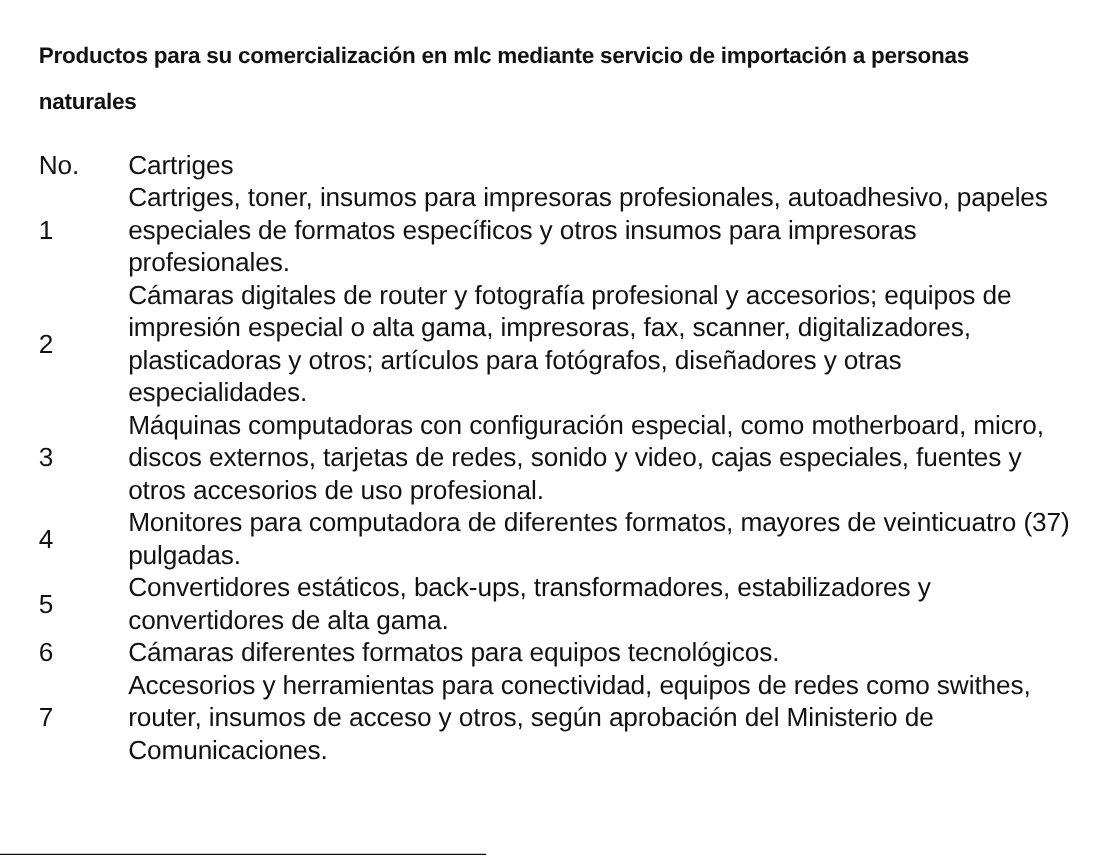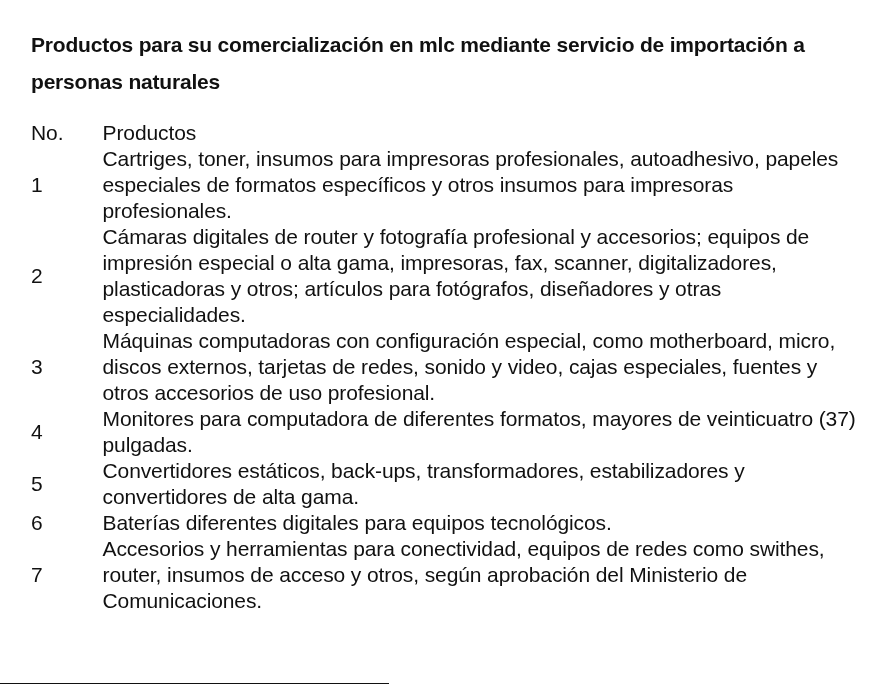--- a/index.html
+++ b/index.html
@@ -13,21 +13,21 @@
       position: relative;
       overflow: hidden;
       font-family: "Liberation Sans", sans-serif;
       color: #111111;
     }
     .title {
       position: absolute;
       left: 31px;
       top: 26px;
       width: 800px;
-      font-size: 21px;
+      font-size: 18px;
       font-weight: bold;
       line-height: 37px;
       letter-spacing: -0.2px;
       margin: 0;
     }
     .table {
       position: absolute;
       left: 31px;
       top: 120px;
       width: 830px;
@@ -63,21 +63,21 @@
   </style>
 </head>
 <body>
 
 <h1 class="title">Productos para su comercialización en mlc mediante servicio de importación a personas naturales</h1>
 
 <table class="table">
   <thead>
     <tr>
       <th class="col-no">No.</th>
-      <th class="col-prod">Productos</th>
+      <th class="col-prod">Cartriges</th>
     </tr>
   </thead>
   <tbody>
     <tr>
       <td class="col-no">1</td>
       <td class="col-prod">Cartriges, toner, insumos para impresoras profesionales, autoadhesivo, papeles especiales de formatos específicos y otros insumos para impresoras profesionales.</td>
     </tr>
     <tr>
       <td class="col-no">2</td>
       <td class="col-prod">Cámaras digitales de router y fotografía profesional y accesorios; equipos de impresión especial o alta gama, impresoras, fax, scanner, digitalizadores, plasticadoras y otros; artículos para fotógrafos, diseñadores y otras especialidades.</td>
@@ -89,21 +89,21 @@
     <tr>
       <td class="col-no">4</td>
       <td class="col-prod">Monitores para computadora de diferentes formatos, mayores de veinticuatro (37) pulgadas.</td>
     </tr>
     <tr>
       <td class="col-no">5</td>
       <td class="col-prod">Convertidores estáticos, back-ups, transformadores, estabilizadores y convertidores de alta gama.</td>
     </tr>
     <tr>
       <td class="col-no">6</td>
-      <td class="col-prod">Baterías diferentes digitales para equipos tecnológicos.</td>
+      <td class="col-prod">Cámaras diferentes formatos para equipos tecnológicos.</td>
     </tr>
     <tr>
       <td class="col-no">7</td>
       <td class="col-prod">Accesorios y herramientas para conectividad, equipos de redes como swithes, router, insumos de acceso y otros, según aprobación del Ministerio de Comunicaciones.</td>
     </tr>
   </tbody>
 </table>
 
 <div class="bottom-rule"></div>
 

